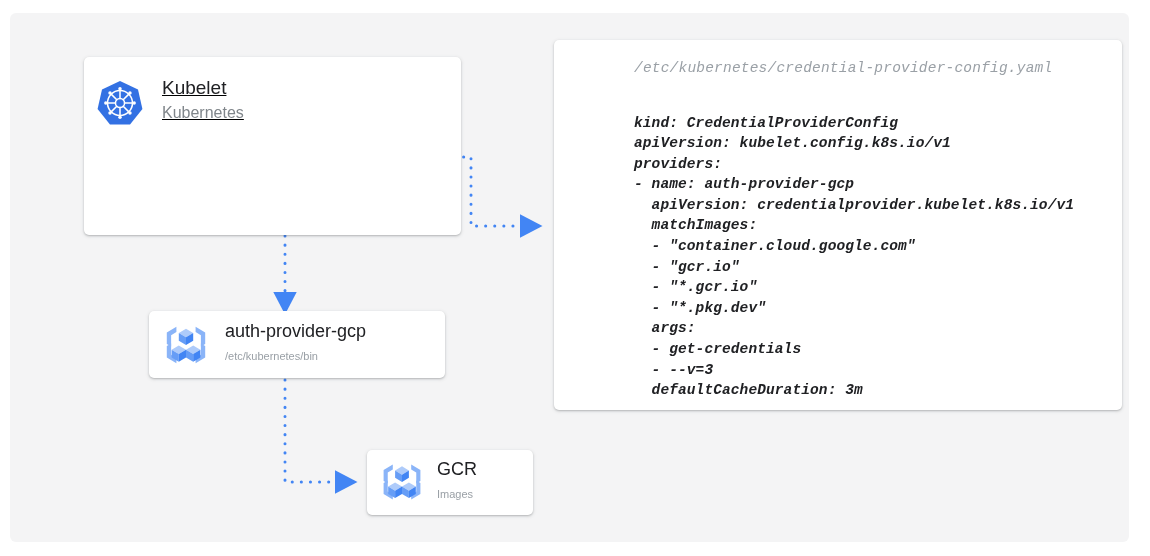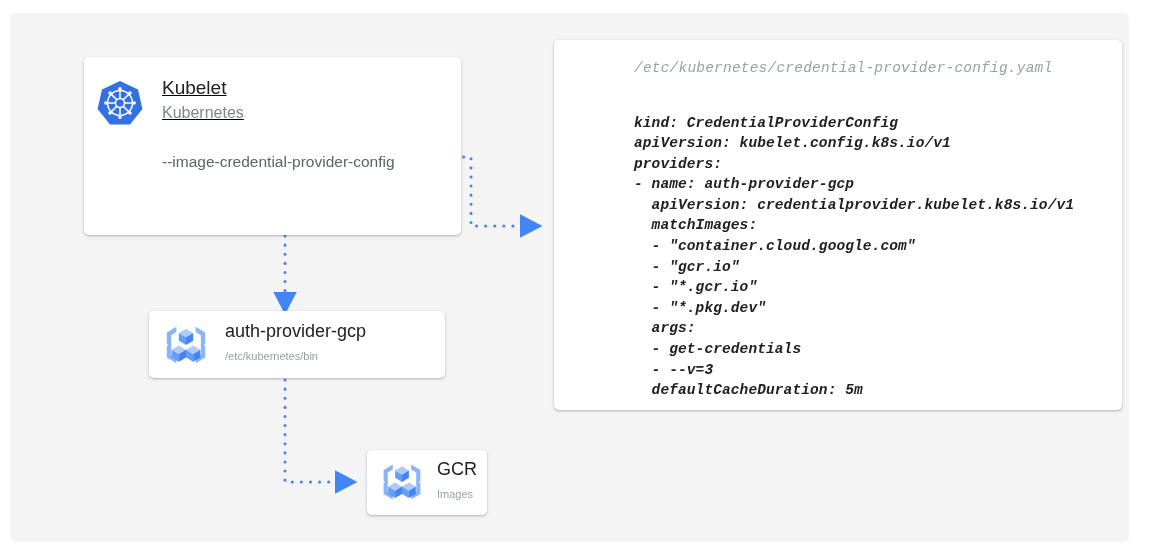--- a/index.html
+++ b/index.html
@@ -41,21 +41,21 @@
     font-size:16px;color:#80868b;line-height:24px;white-space:nowrap;
   }
   .flags{
     position:absolute;left:78px;top:92px;
   }
   .flag-line{
     font-size:15.5px;color:#5f6368;line-height:25px;white-space:nowrap;
   }
   
   .auth-card{left:137px;top:311px;width:296px;height:67px;}
-  .gcr-card{left:355px;top:450px;width:120px;height:65px;}
+  .gcr-card{left:355px;top:450px;width:166px;height:65px;}
   .reg-icon{position:absolute;}
   .auth-card .reg-icon{left:13px;top:10px;width:48px;height:48px;}
   .gcr-card .reg-icon{left:12px;top:9px;width:46px;height:46px;}
   .auth-card .card-textwrap{position:absolute;left:76px;top:8px;}
   .gcr-card .card-textwrap{position:absolute;left:70px;top:7px;}
   .auth-card .card-title,.gcr-card .card-title{font-size:18px;line-height:25px;}
   .auth-card .card-sub,.gcr-card .card-sub{font-size:11px;line-height:24px;color:#9aa0a6;}
   
   .yaml-card{left:542px;top:40px;width:568px;height:370px;}
   .yaml-path{
@@ -134,21 +134,20 @@
         <circle cx="70.8" cy="70.8" r="3.6"></circle>
         <circle cx="70.8" cy="29.2" r="3.6"></circle>
         <circle cx="29.2" cy="70.8" r="3.6"></circle>
       </g>
     </svg>
     <div class="kubelet-text">
       <div class="card-title">Kubelet</div>
       <div class="card-sub">Kubernetes</div>
     </div>
     <div class="flags">
-      <div class="flag-line">--image-credential-provider-config</div>
     </div>
   </div>
 
   <div class="card auth-card">
     <svg class="reg-icon" viewBox="0 0 100 100" xmlns="http://www.w3.org/2000/svg">
       <g fill="#8ab4f8">
         <path d="M30 12 L10 24 L10 48 L19 53 L19 29.5 L30 23 Z"></path>
         <path d="M30 88 L10 76 L10 52 L19 47 L19 70.5 L30 77 Z"></path>
         <path d="M70 12 L90 24 L90 48 L81 53 L81 29.5 L70 23 Z"></path>
         <path d="M70 88 L90 76 L90 52 L81 47 L81 70.5 L70 77 Z"></path>
@@ -213,16 +212,16 @@
 - name: auth-provider-gcp
   apiVersion: credentialprovider.kubelet.k8s.io/v1
   matchImages:
   - "container.cloud.google.com"
   - "gcr.io"
   - "*.gcr.io"
   - "*.pkg.dev"
   args:
   - get-credentials
   - --v=3
-  defaultCacheDuration: 5m</pre>
+  defaultCacheDuration: 3m</pre>
   </div>
 
 </div>
 
 </body></html>

